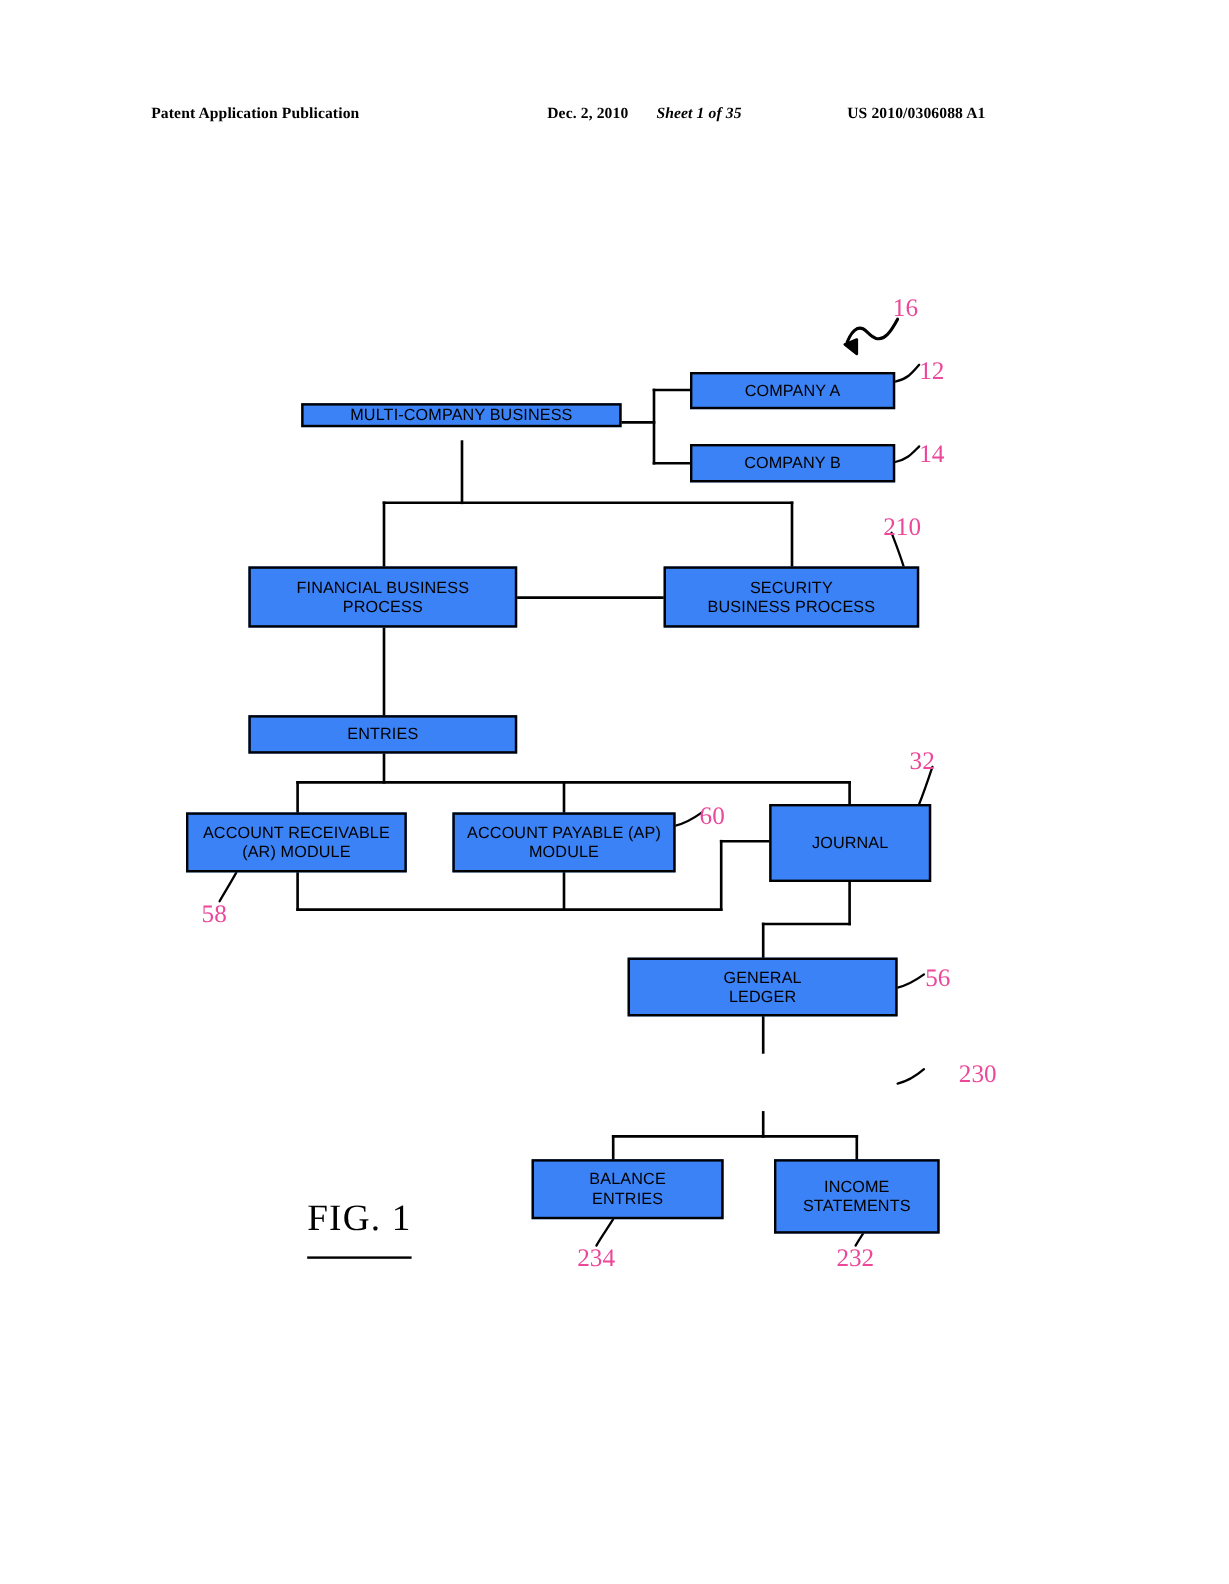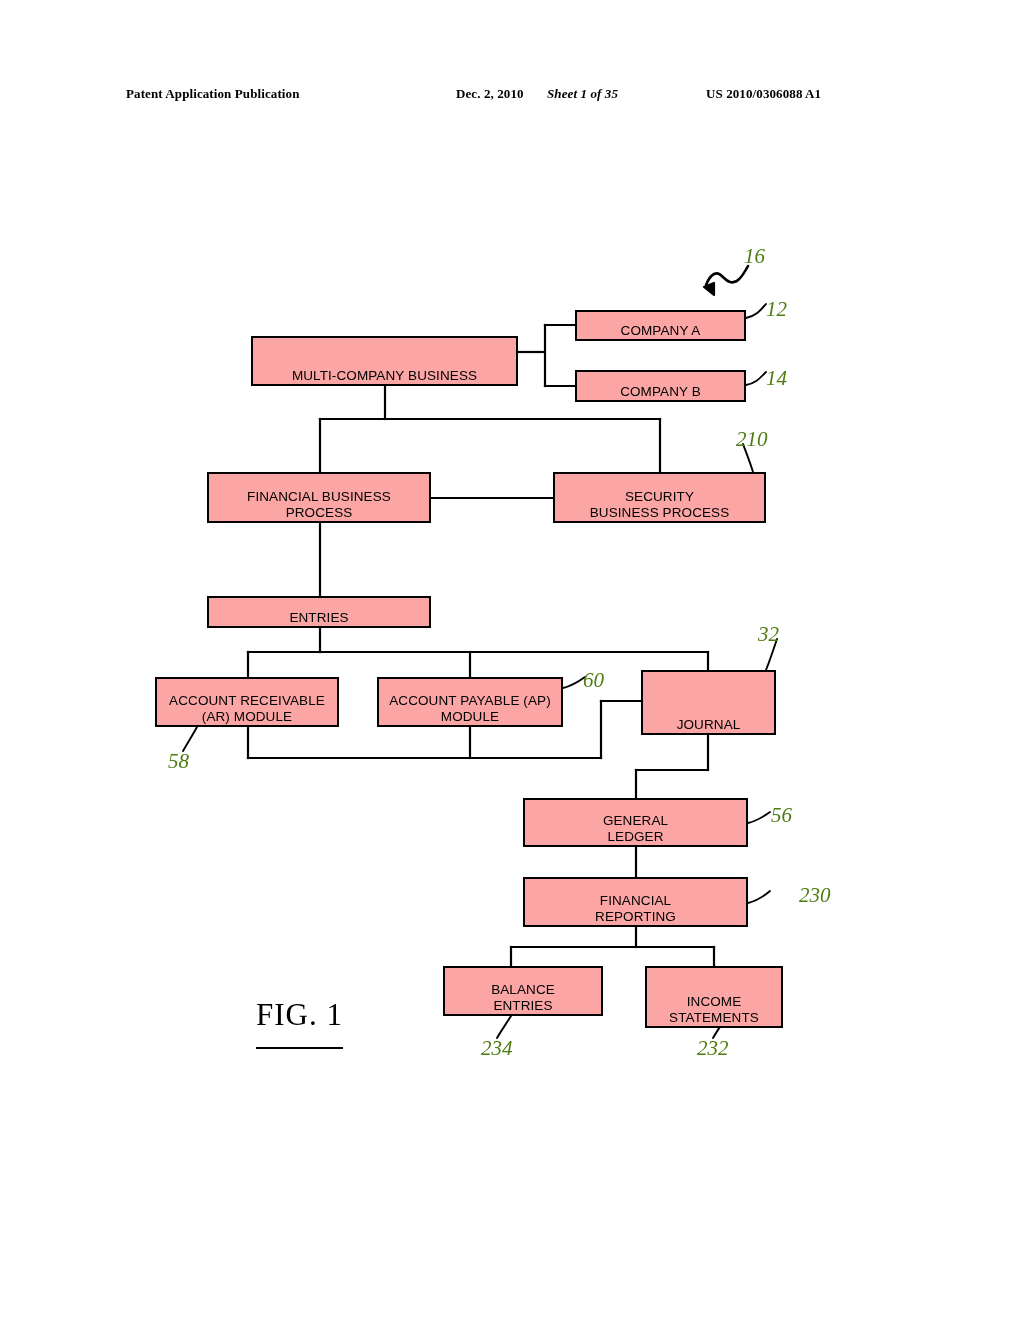--- a/index.html
+++ b/index.html
@@ -49,56 +49,55 @@
     top: 0;
     width: 1024px;
     height: 1320px;
   }
 
   
   .node {
     position: absolute;
     box-sizing: border-box;
     border: 2.2px solid #000000;
-    background: #fca5a5;
+    background: #3b82f6;
     display: flex;
-    align-items: flex-end;
+    align-items: center;
     justify-content: center;
     text-align: center;
     font-family: "Liberation Sans", sans-serif;
     font-size: 13.5px;
     line-height: 16px;
     letter-spacing: 0.1px;
     color: #000;
     z-index: 3;
   }
   .node .node-label { display: block; padding: 0 4px; }
 
   
-  #node-multi-company  { left: 251px; top: 336px; width: 267px; height: 50px; }
+  #node-multi-company  { left: 251px; top: 336px; width: 267px; height: 20px; }
   #node-company-a      { left: 575px; top: 310px; width: 171px; height: 31px; }
   #node-company-b      { left: 575px; top: 370px; width: 171px; height: 32px; }
   #node-financial-bp   { left: 207px; top: 472px; width: 224px; height: 51px; }
   #node-security-bp    { left: 553px; top: 472px; width: 213px; height: 51px; }
   #node-entries        { left: 207px; top: 596px; width: 224px; height: 32px; }
   #node-ar-module      { left: 155px; top: 677px; width: 184px; height: 50px; }
   #node-ap-module      { left: 377px; top: 677px; width: 186px; height: 50px; }
   #node-journal        { left: 641px; top: 670px; width: 135px; height: 65px; }
   #node-general-ledger { left: 523px; top: 798px; width: 225px; height: 49px; }
   #node-fin-reporting  { left: 523px; top: 877px; width: 225px; height: 50px; }
   #node-balance-sheets { left: 443px; top: 966px; width: 160px; height: 50px; }
   #node-income-stmts   { left: 645px; top: 966px; width: 138px; height: 62px; }
 
   
   .ref-num {
     position: absolute;
     font-family: "Liberation Serif", serif;
-    font-style: italic;
     font-size: 21px;
-    color: #4d7c0f;
+    color: #ec4899;
     z-index: 4;
     white-space: nowrap;
   }
   #ref-16  { left: 744px; top: 244px; }
   #ref-12  { left: 766px; top: 297px; }
   #ref-14  { left: 766px; top: 366px; }
   #ref-210 { left: 736px; top: 427px; }
   #ref-32  { left: 758px; top: 622px; }
   #ref-60  { left: 583px; top: 668px; }
   #ref-58  { left: 168px; top: 749px; }
@@ -225,23 +224,20 @@
   </div>
 
   <div class="node" id="node-journal">
     <span class="node-label">JOURNAL</span>
   </div>
 
   <div class="node" id="node-general-ledger">
     <span class="node-label"><span>GENERAL</span><br><span>LEDGER</span></span>
   </div>
 
-  <div class="node" id="node-fin-reporting">
-    <span class="node-label"><span>FINANCIAL</span><br><span>REPORTING</span></span>
-  </div>
 
   <div class="node" id="node-balance-sheets">
     <span class="node-label"><span>BALANCE</span><br><span>ENTRIES</span></span>
   </div>
 
   <div class="node" id="node-income-stmts">
     <span class="node-label"><span>INCOME</span><br><span>STATEMENTS</span></span>
   </div>
 
   <span class="ref-num" id="ref-16">16</span>

